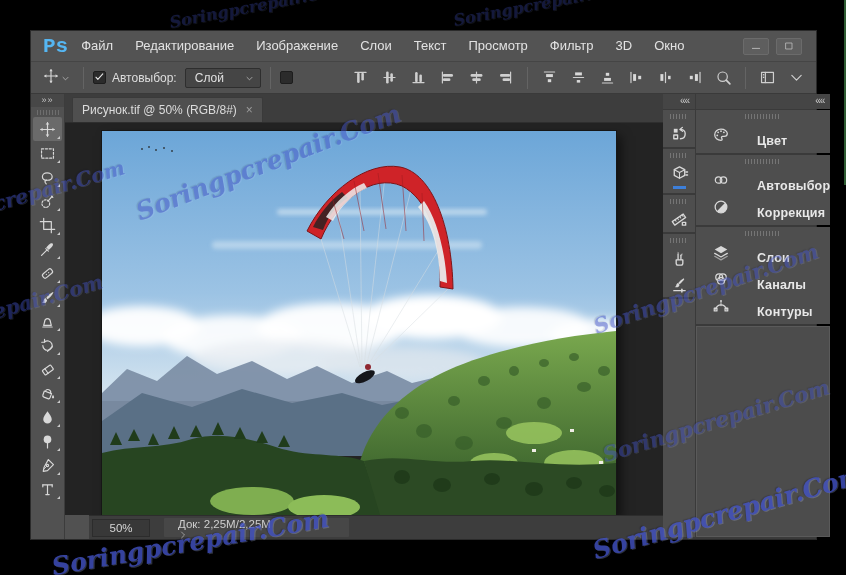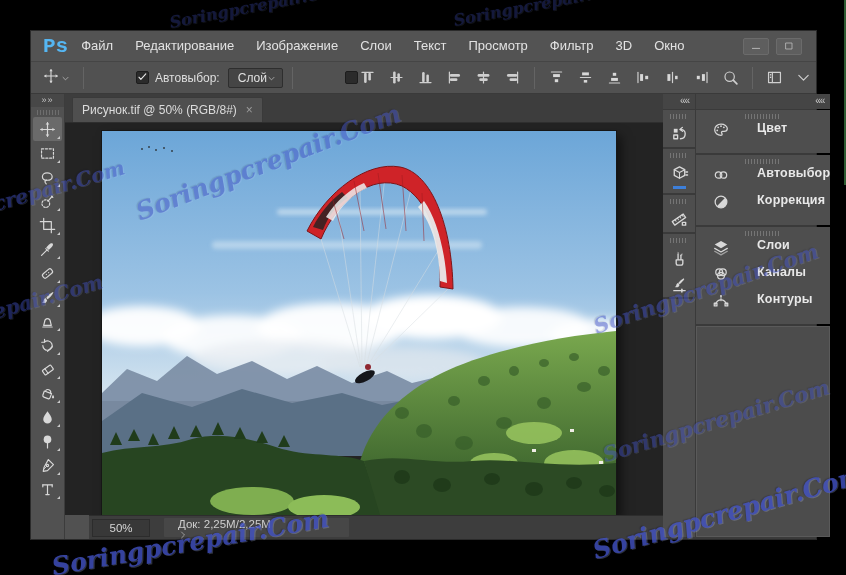--- a/index.html
+++ b/index.html
@@ -20,21 +20,21 @@
     display:flex; align-items:center; justify-content:center; }
   .win-btn svg { width:12px; height:12px; }
 
   
   .optionsbar { height:33px; background:#515151; border-top:1px solid #454545; border-bottom:1px solid #3a3a3a;
     display:flex; align-items:center; padding:0 10px 0 8px; flex:0 0 auto; }
   .tool-chip { display:flex; align-items:center; gap:2px; padding:0 4px; }
   .tool-chip svg { width:16px; height:16px; }
   .tool-chip .chev svg { width:9px; height:9px; }
   .vsep { width:1px; height:22px; background:#3e3e3e; border-right:1px solid #646464; margin:0 9px; flex:0 0 auto; }
-  .chkwrap { display:flex; align-items:center; gap:6px;margin-left:43px; }
+  .chkwrap { display:flex; align-items:center; gap:6px; }
   .chk { width:13px; height:13px; background:#2b2b2b; border:1px solid #1d1d1d; border-radius:2px;
     display:flex; align-items:center; justify-content:center; }
   .chk svg { width:11px; height:11px; }
   .opt-label { font-size:12px; color:#dedede; }
   .select { margin-left:8px; width:76px; height:20px; background:#454545; border:1px solid #2e2e2e; border-radius:2px;
     display:flex; align-items:center; padding:0 6px 0 9px; }
   .select .sel-val { flex:1; font-size:12px; color:#e0e0e0; }
   .select svg { width:9px; height:9px; }
   .opt-icons { margin-left:auto; display:flex; align-items:center; gap:10px; }
   .opt-icon { width:19px; height:19px; display:flex; align-items:center; justify-content:center; }
@@ -83,21 +83,21 @@
     text-align:right; padding-right:6px; line-height:14px; letter-spacing:-1px; }
   .dcell { background:#4e4e4e; margin-bottom:2px; display:flex; flex-direction:column; align-items:center; }
   .dgrip { height:5px; margin:4px auto 2px; width:18px;
     background:repeating-linear-gradient(90deg,#757575 0 1px,transparent 1px 3px); }
   .dcol-wide .dgrip { width:36px; }
   .dicon { width:32px; height:26px; display:flex; align-items:center; justify-content:center; }
   .dicon svg { width:19px; height:19px; }
   .blue-chip { width:13px; height:3px; background:#3d7fd9; margin:0 auto 4px; }
   .dfill { flex:1; background:#4e4e4e; margin-bottom:2px; }
   .pgroup { background:#4e4e4e; margin-bottom:2px; padding-bottom:5px; }
-  .prow { height:27px; display:flex; align-items:flex-start; padding-left:16px; gap:27px; }
+  .prow { height:27px; display:flex; align-items:flex-end; padding-left:16px; gap:27px; }
   .prow svg { width:18px; height:18px; flex:0 0 auto; }
   .prow .plabel { font-size:12.5px; font-weight:600; color:#e8e8e8; letter-spacing:.2px; }
   .empty-panel { flex:1; background:#4c4c4c; border:1px solid #5a5a5a; margin:0 0 2px 0; }
 
   
   .wm { position:absolute; font-family:"DejaVu Serif", serif; font-style:italic; font-weight:bold;
     color:#4353c6; white-space:nowrap; pointer-events:none; z-index:40;
     text-shadow:1px 1px 0 rgba(190,205,255,.3), -1px -1px 1px rgba(0,0,40,.25); }
 
   #edge-artifact { position:absolute; right:0; top:0; width:2px; height:185px; background:#2e5c33; }

